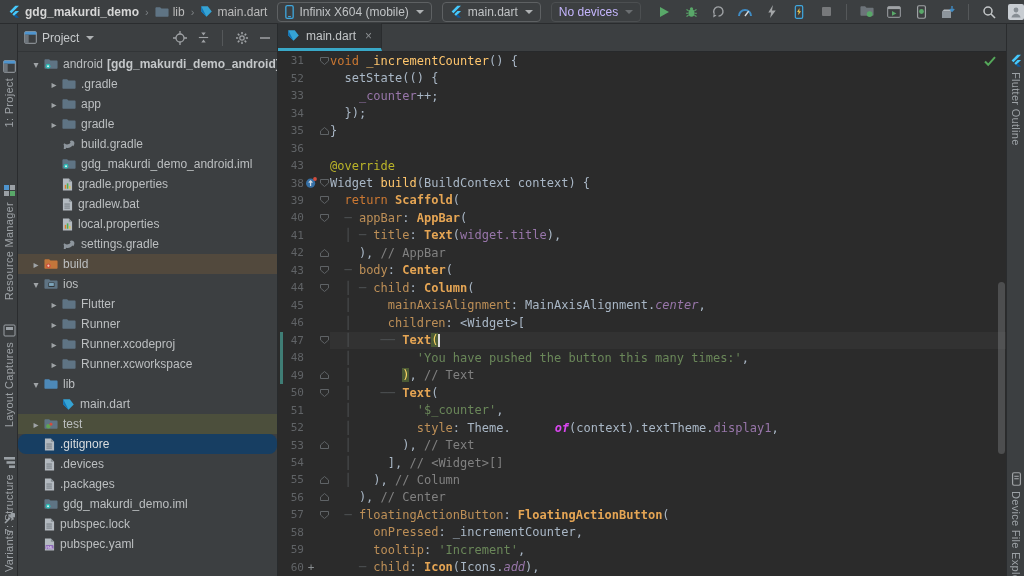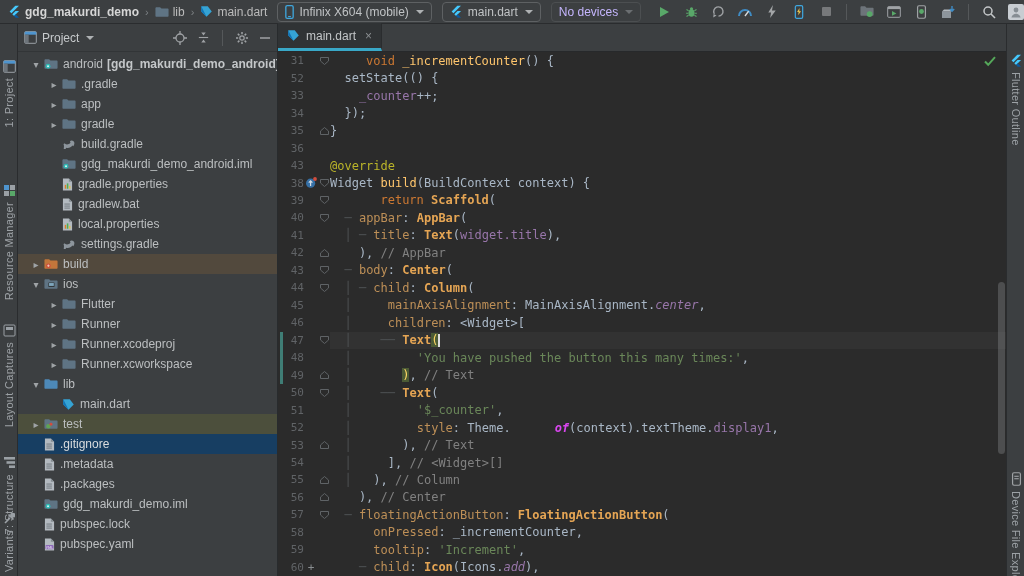--- a/index.html
+++ b/index.html
@@ -42,21 +42,21 @@
   #panel-header .ph-caret { width:0;height:0;border-left:4px solid transparent;border-right:4px solid transparent;
     border-top:4px solid #aeb1b3; margin-left:2px; }
   #panel-header .ph-icons { margin-left:auto; display:flex; align-items:center; gap:10px; }
   #tree { padding-top:2px; }
   .tree-row { height:20px; display:flex; align-items:center; white-space:nowrap; color:#bcbfc1; }
   .tree-row .arrow { width:16px; text-align:center; color:#9fa3a6; font-size:10px; flex:none; }
   .tree-row .ic { margin-right:5px; flex:none; }
   .tree-row .sfx { font-weight:bold; color:#c4c7c9; margin-left:4px; }
   .row-warm   { background:#52493d; }
   .row-olive  { background:#4c4f3c; }
-  .row-selected { background:#173e62; color:#d9dcde; }
+  .row-selected { background:#173e62; color:#d9dcde;border-radius:8px; }
 
   
   #editor-wrap { position:absolute; left:278px; top:24px; width:728px; height:552px; background:#2b2b2b; }
   #tab-bar { height:28px; background:#3c3f41; border-bottom:1px solid #27292b; display:flex; align-items:flex-end; }
   #tab { height:28px; display:flex; align-items:center; gap:6px; padding:0 9px;
     background:#303335; border-right:1px solid #2a2c2e; border-bottom:3px solid #39a8c7; color:#c3c6c8; }
   #tab .close { color:#8a8e91; font-size:12px; margin-left:3px; }
   #editor { position:relative; height:524px; overflow:hidden;
     font-family:"DejaVu Sans Mono","Liberation Mono",monospace; font-size:12px; }
   .eline { height:17.47px; display:flex; align-items:center; }
@@ -64,21 +64,21 @@
   .g-vcs { position:absolute; left:2px; top:0; width:3px; height:100%; }
   .g-vcs.on { background:#3f7d75; }
   .g-num { width:26px; text-align:right; color:#606366; font-size:11px; flex:none; }
   .g-ico { width:14px; flex:none; display:flex; justify-content:center; align-items:center;
     color:#8a8e91; font-size:11px; }
   .g-fold { width:12px; flex:none; display:flex; justify-content:center; color:#5f6366; }
   .g-fold svg { display:block; }
   .code { flex:1; white-space:pre; color:#a9b7c6; height:100%; display:flex; align-items:center; }
   .eline.active .code-bg { background:#323232; }
   .code-bg { flex:1; height:100%; display:flex; align-items:center; }
-  .kw  { color:#cc7832;margin-left:36px; }
+  .kw  { color:#cc7832; }
   .cls { color:#e5a554; font-weight:bold; }
   .fn  { color:#ffc66d; }
   .prop{ color:#bd8f57; }
   .def { color:#a9b7c6; }
   .str { color:#6a8759; }
   .cmt { color:#808080; }
   .fld { color:#9876aa; }
   .fldi{ color:#9876aa; font-style:italic; }
   .em  { color:#d946ef; font-style:italic; font-weight:bold;margin-left:44px; }
   .ann { color:#bbb529; }
@@ -592,21 +592,21 @@
         <span class="arrow"></span>
         <span class="ic">
           <svg width="11" height="13" viewBox="0 0 12 14">
             <path d="M1 .5h6.5L11 4v9.5H1z" fill="#b3bac0"></path>
             <path d="M7.5.5L11 4H7.5z" fill="#868d93"></path>
             <rect x="2.6" y="6" width="6" height="1" fill="#6d747a"></rect>
             <rect x="2.6" y="8.2" width="6" height="1" fill="#6d747a"></rect>
             <rect x="2.6" y="10.4" width="6" height="1" fill="#6d747a"></rect>
           </svg>
         </span>
-        <span>.metadata</span>
+        <span>.devices</span>
       </div>
       <div class="tree-row" style="padding-left: 10px;">
         <span class="arrow"></span>
         <span class="ic">
           <svg width="11" height="13" viewBox="0 0 12 14">
             <path d="M1 .5h6.5L11 4v9.5H1z" fill="#b3bac0"></path>
             <path d="M7.5.5L11 4H7.5z" fill="#868d93"></path>
             <rect x="2.6" y="6" width="6" height="1" fill="#6d747a"></rect>
             <rect x="2.6" y="8.2" width="6" height="1" fill="#6d747a"></rect>
             <rect x="2.6" y="10.4" width="6" height="1" fill="#6d747a"></rect>

